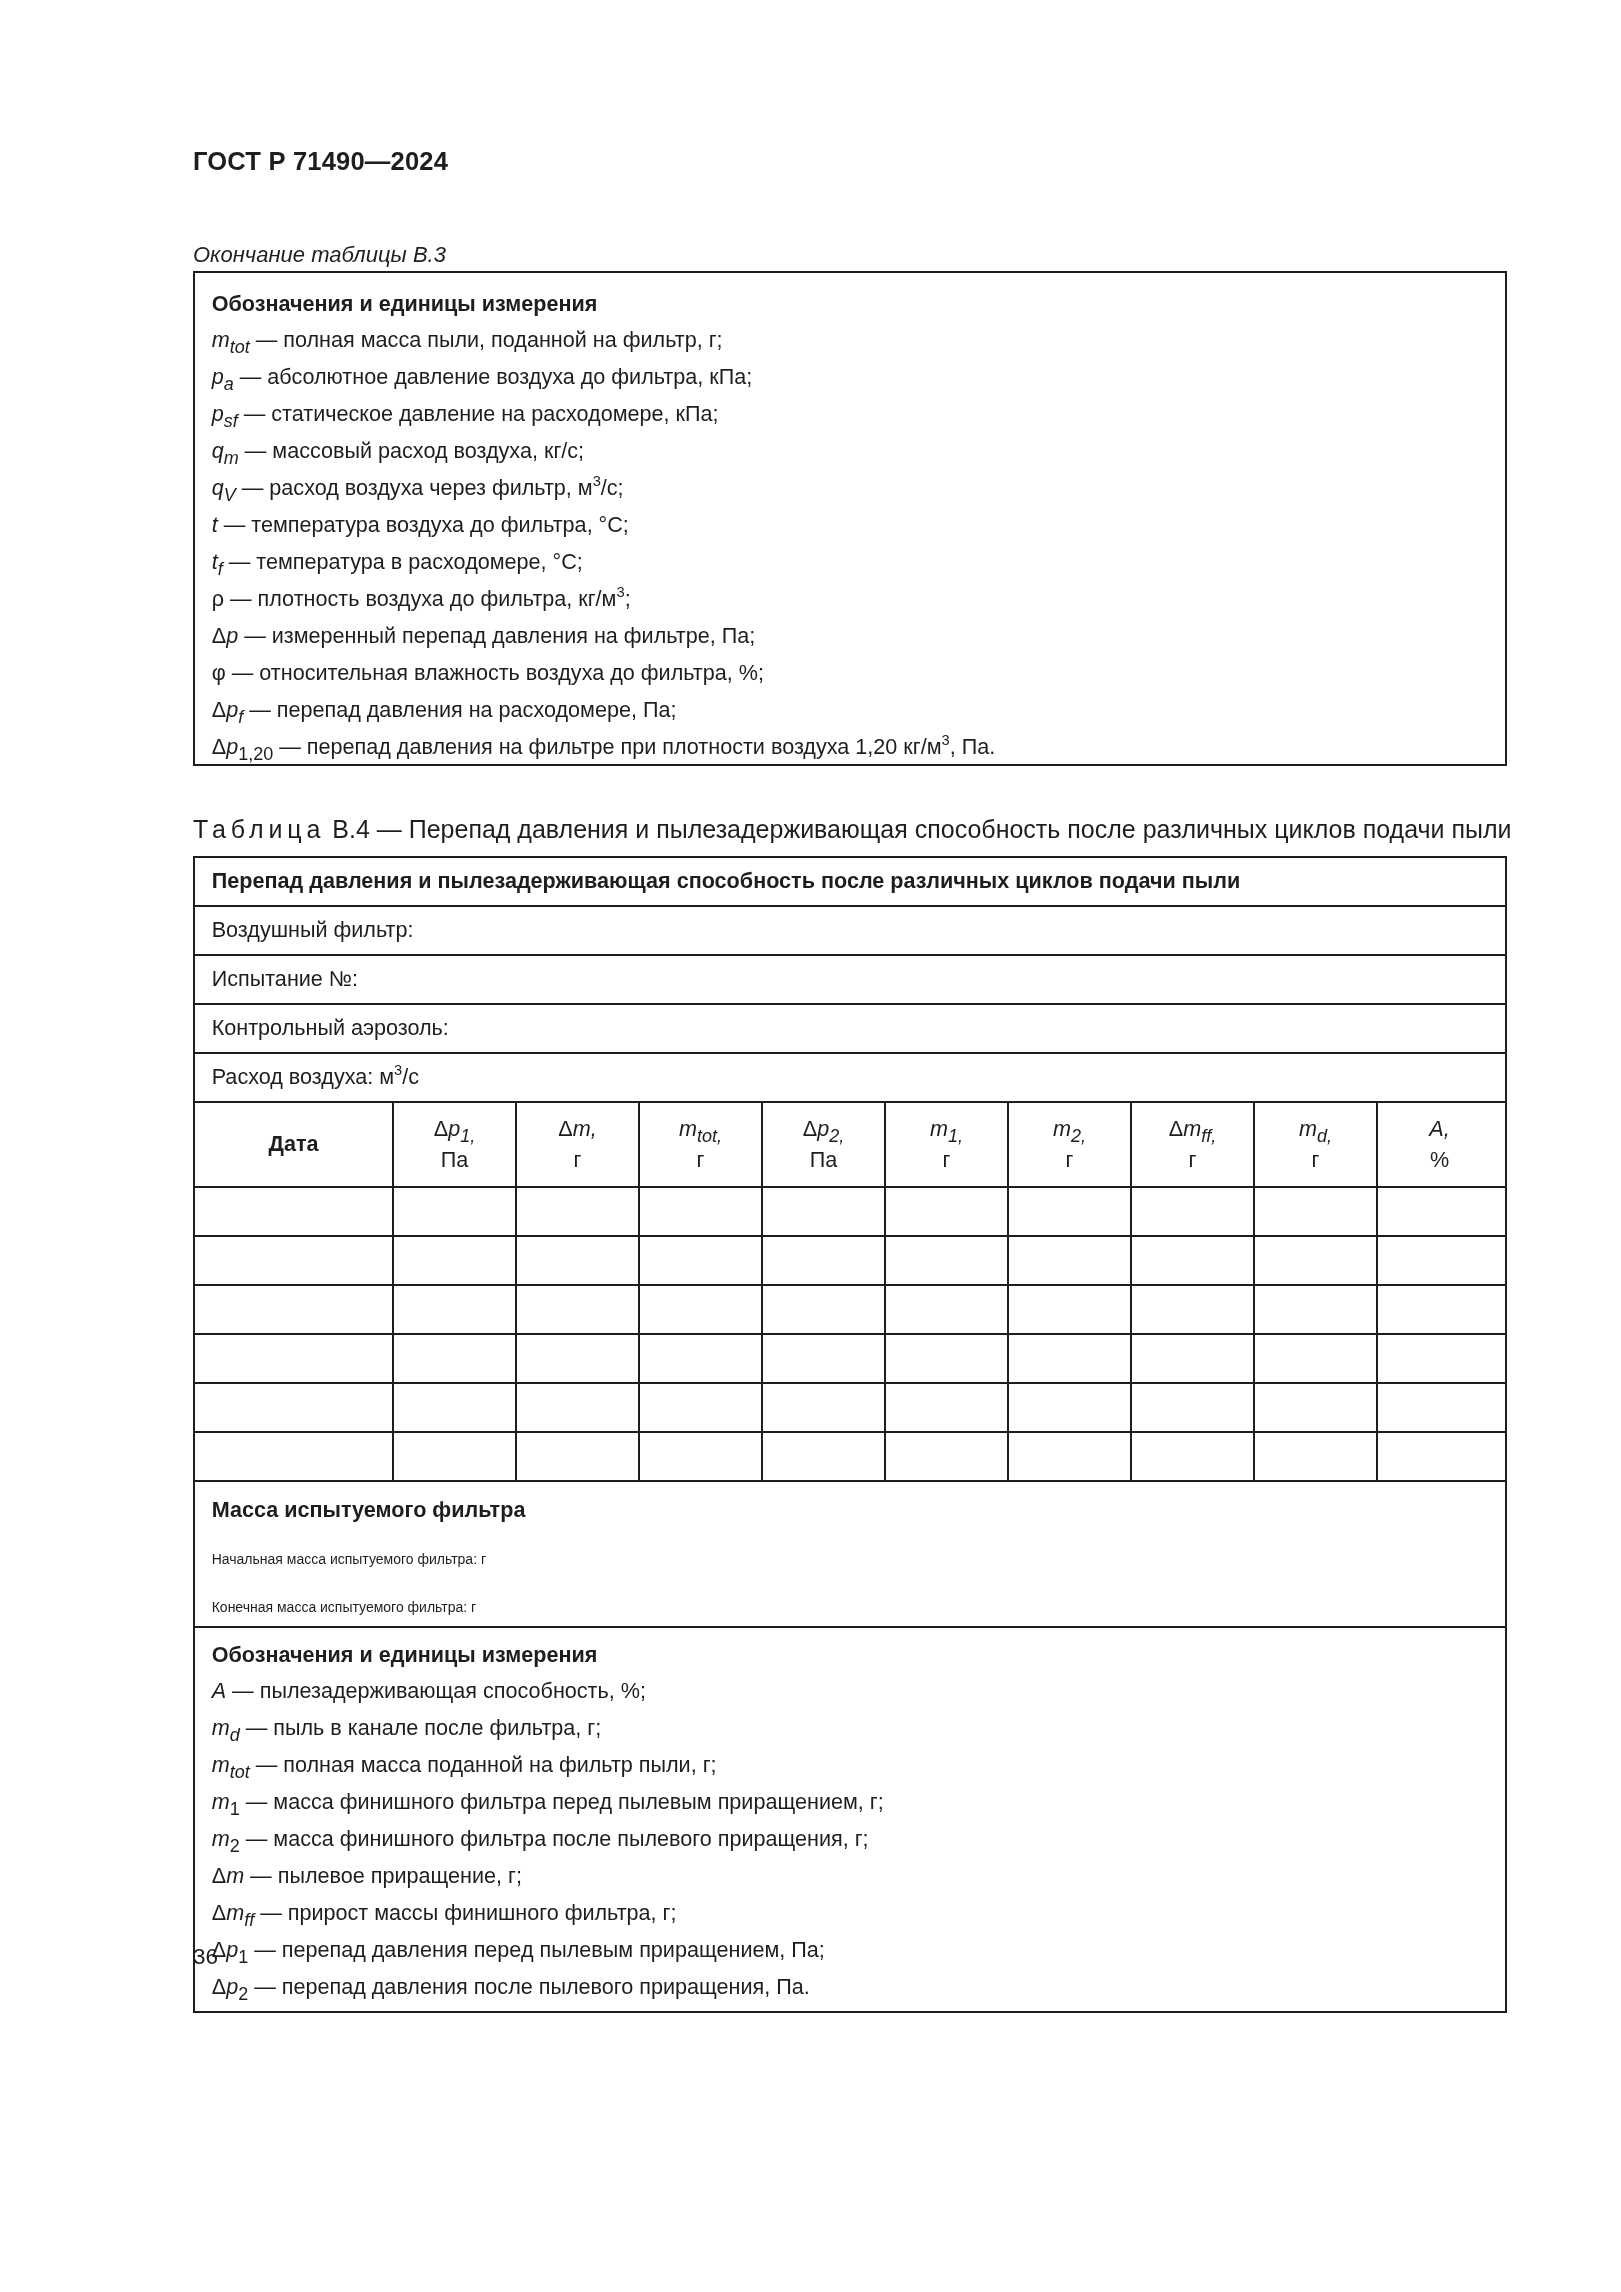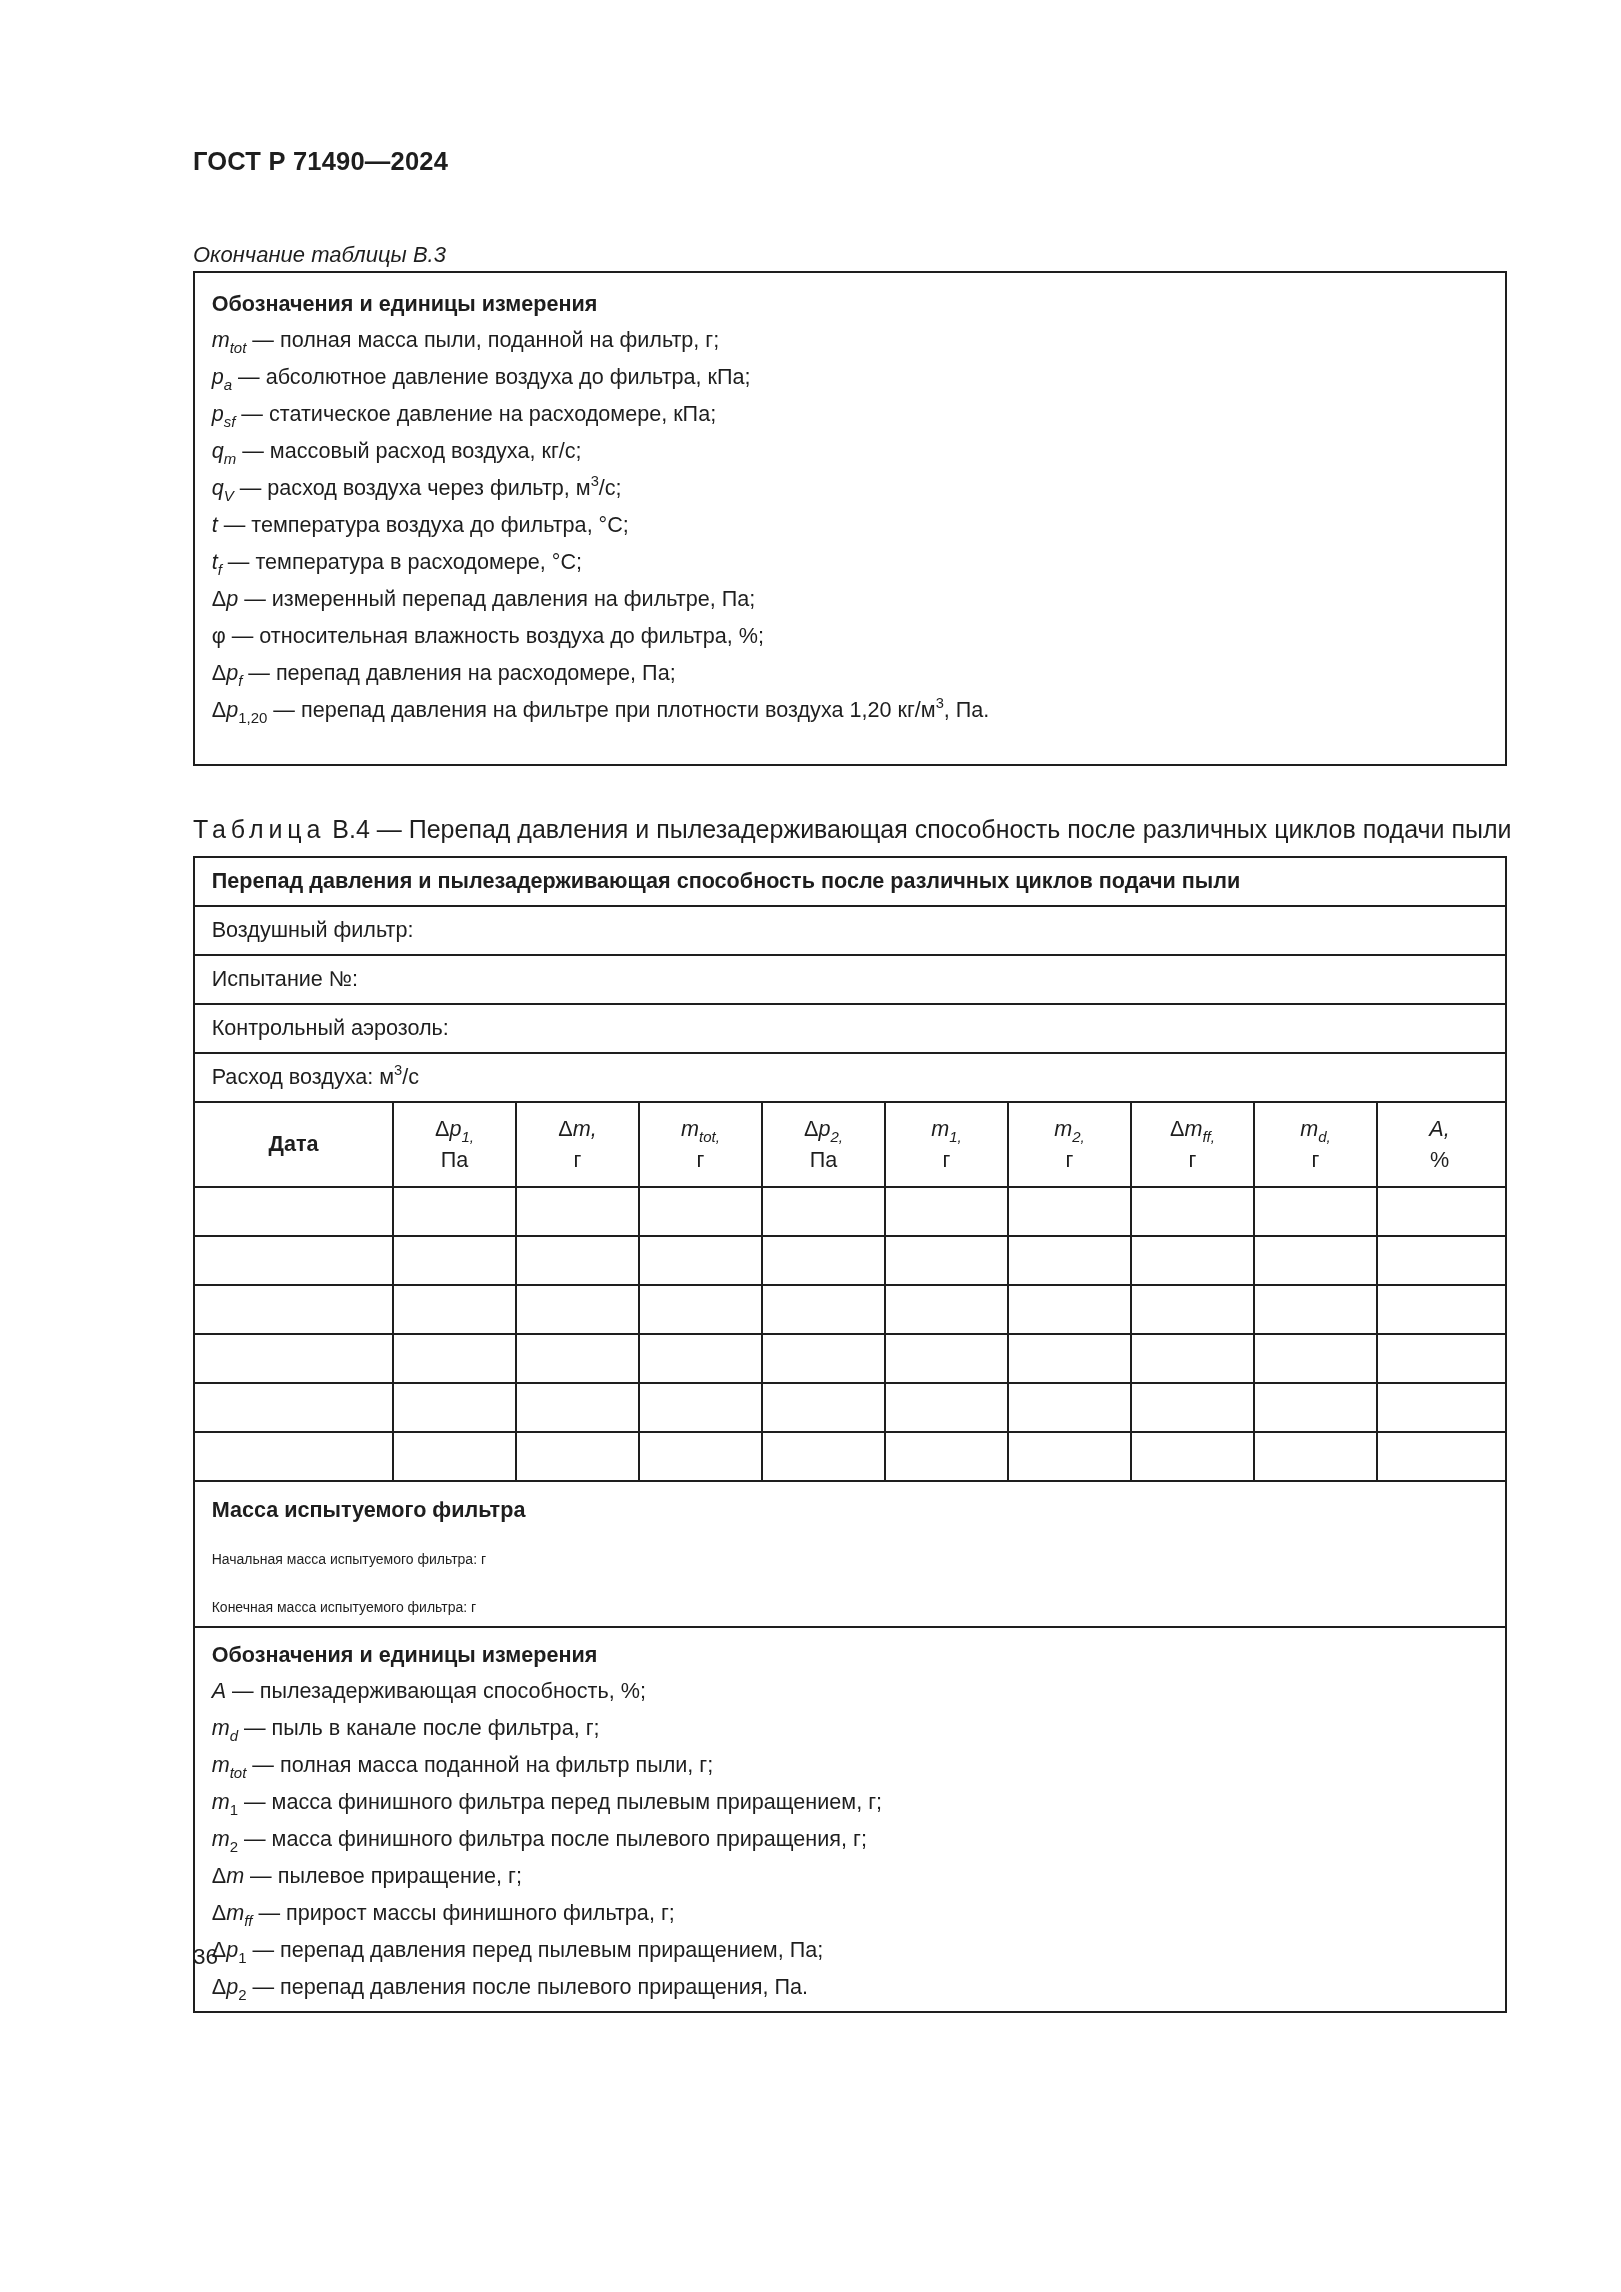--- a/index.html
+++ b/index.html
@@ -6,21 +6,21 @@
   body { width: 1621px; height: 2293px; position: relative; overflow: hidden;
          font-family: "Liberation Sans", sans-serif; color: #1e1e1e; }
   .abs { position: absolute; }
   .doc-title { left: 193px; top: 147px; font-size: 25.5px; font-weight: bold; letter-spacing: 0.2px; }
   .continuation { left: 193px; top: 242px; font-size: 22px; font-style: italic; }
   .box { position: absolute; border: 2.9px solid #1e1e1e; box-sizing: border-box; background: #fff; }
   .legend { left: 193px; top: 271px; width: 1314px; height: 495px; padding: 11.8px 0 0 16.7px; }
   .legend .head, .sym-block .head { font-size: 21.6px; font-weight: bold; height: 37px; line-height: 37px; }
   .legend .line, .sym-block .line { font-size: 21.6px; height: 37px; line-height: 35px; white-space: nowrap; }
   .sym { font-style: italic; }
-  sub { font-size: 15px; vertical-align: -5.9px; line-height: 0; }
+  sub { font-size: 18px; vertical-align: -5.9px; line-height: 0; }
   sup { font-size: 14.7px; vertical-align: 8.8px; line-height: 0; }
   .caption { left: 193px; top: 815px; font-size: 25px; white-space: nowrap; }
   .caption .spaced { letter-spacing: 4.9px; }
   
   .t4 { position: absolute; left: 193px; top: 856px; width: 1314px; }
   .t4 .row { position: relative; border-left: 2.9px solid #1e1e1e; border-right: 2.9px solid #1e1e1e;
              border-top: 2.9px solid #1e1e1e; box-sizing: border-box; }
   .t4 .info { height: 49px; padding-left: 16.7px; font-size: 21.6px; line-height: 46px; }
   .t4 .info.bold { font-weight: bold; }
   .grid-row { display: flex; height: 49px; }
@@ -60,20 +60,23 @@
   <div class="line">
     <span class="sym">q</span><sub class="sym">V</sub><span> — расход воздуха через фильтр, м</span><sup>3</sup><span>/с;</span>
   </div>
   <div class="line">
     <span class="sym">t</span><span> — температура воздуха до фильтра, °С;</span>
   </div>
   <div class="line">
     <span class="sym">t</span><sub class="sym">f</sub><span> — температура в расходомере, °С;</span>
   </div>
   <div class="line">
+    <span>ρ</span><span> — плотность воздуха до фильтра, кг/м</span><sup>3</sup><span>;</span>
+  </div>
+  <div class="line">
     <span>Δ</span><span class="sym">p</span><span> — измеренный перепад давления на фильтре, Па;</span>
   </div>
   <div class="line">
     <span>φ</span><span> — относительная влажность воздуха до фильтра, %;</span>
   </div>
   <div class="line">
     <span>Δ</span><span class="sym">p</span><sub class="sym">f</sub><span> — перепад давления на расходомере, Па;</span>
   </div>
   <div class="line">
     <span>Δ</span><span class="sym">p</span><sub>1,20</sub><span> — перепад давления на фильтре при плотности воздуха 1,20 кг/м</span><sup>3</sup><span>, Па.</span>

